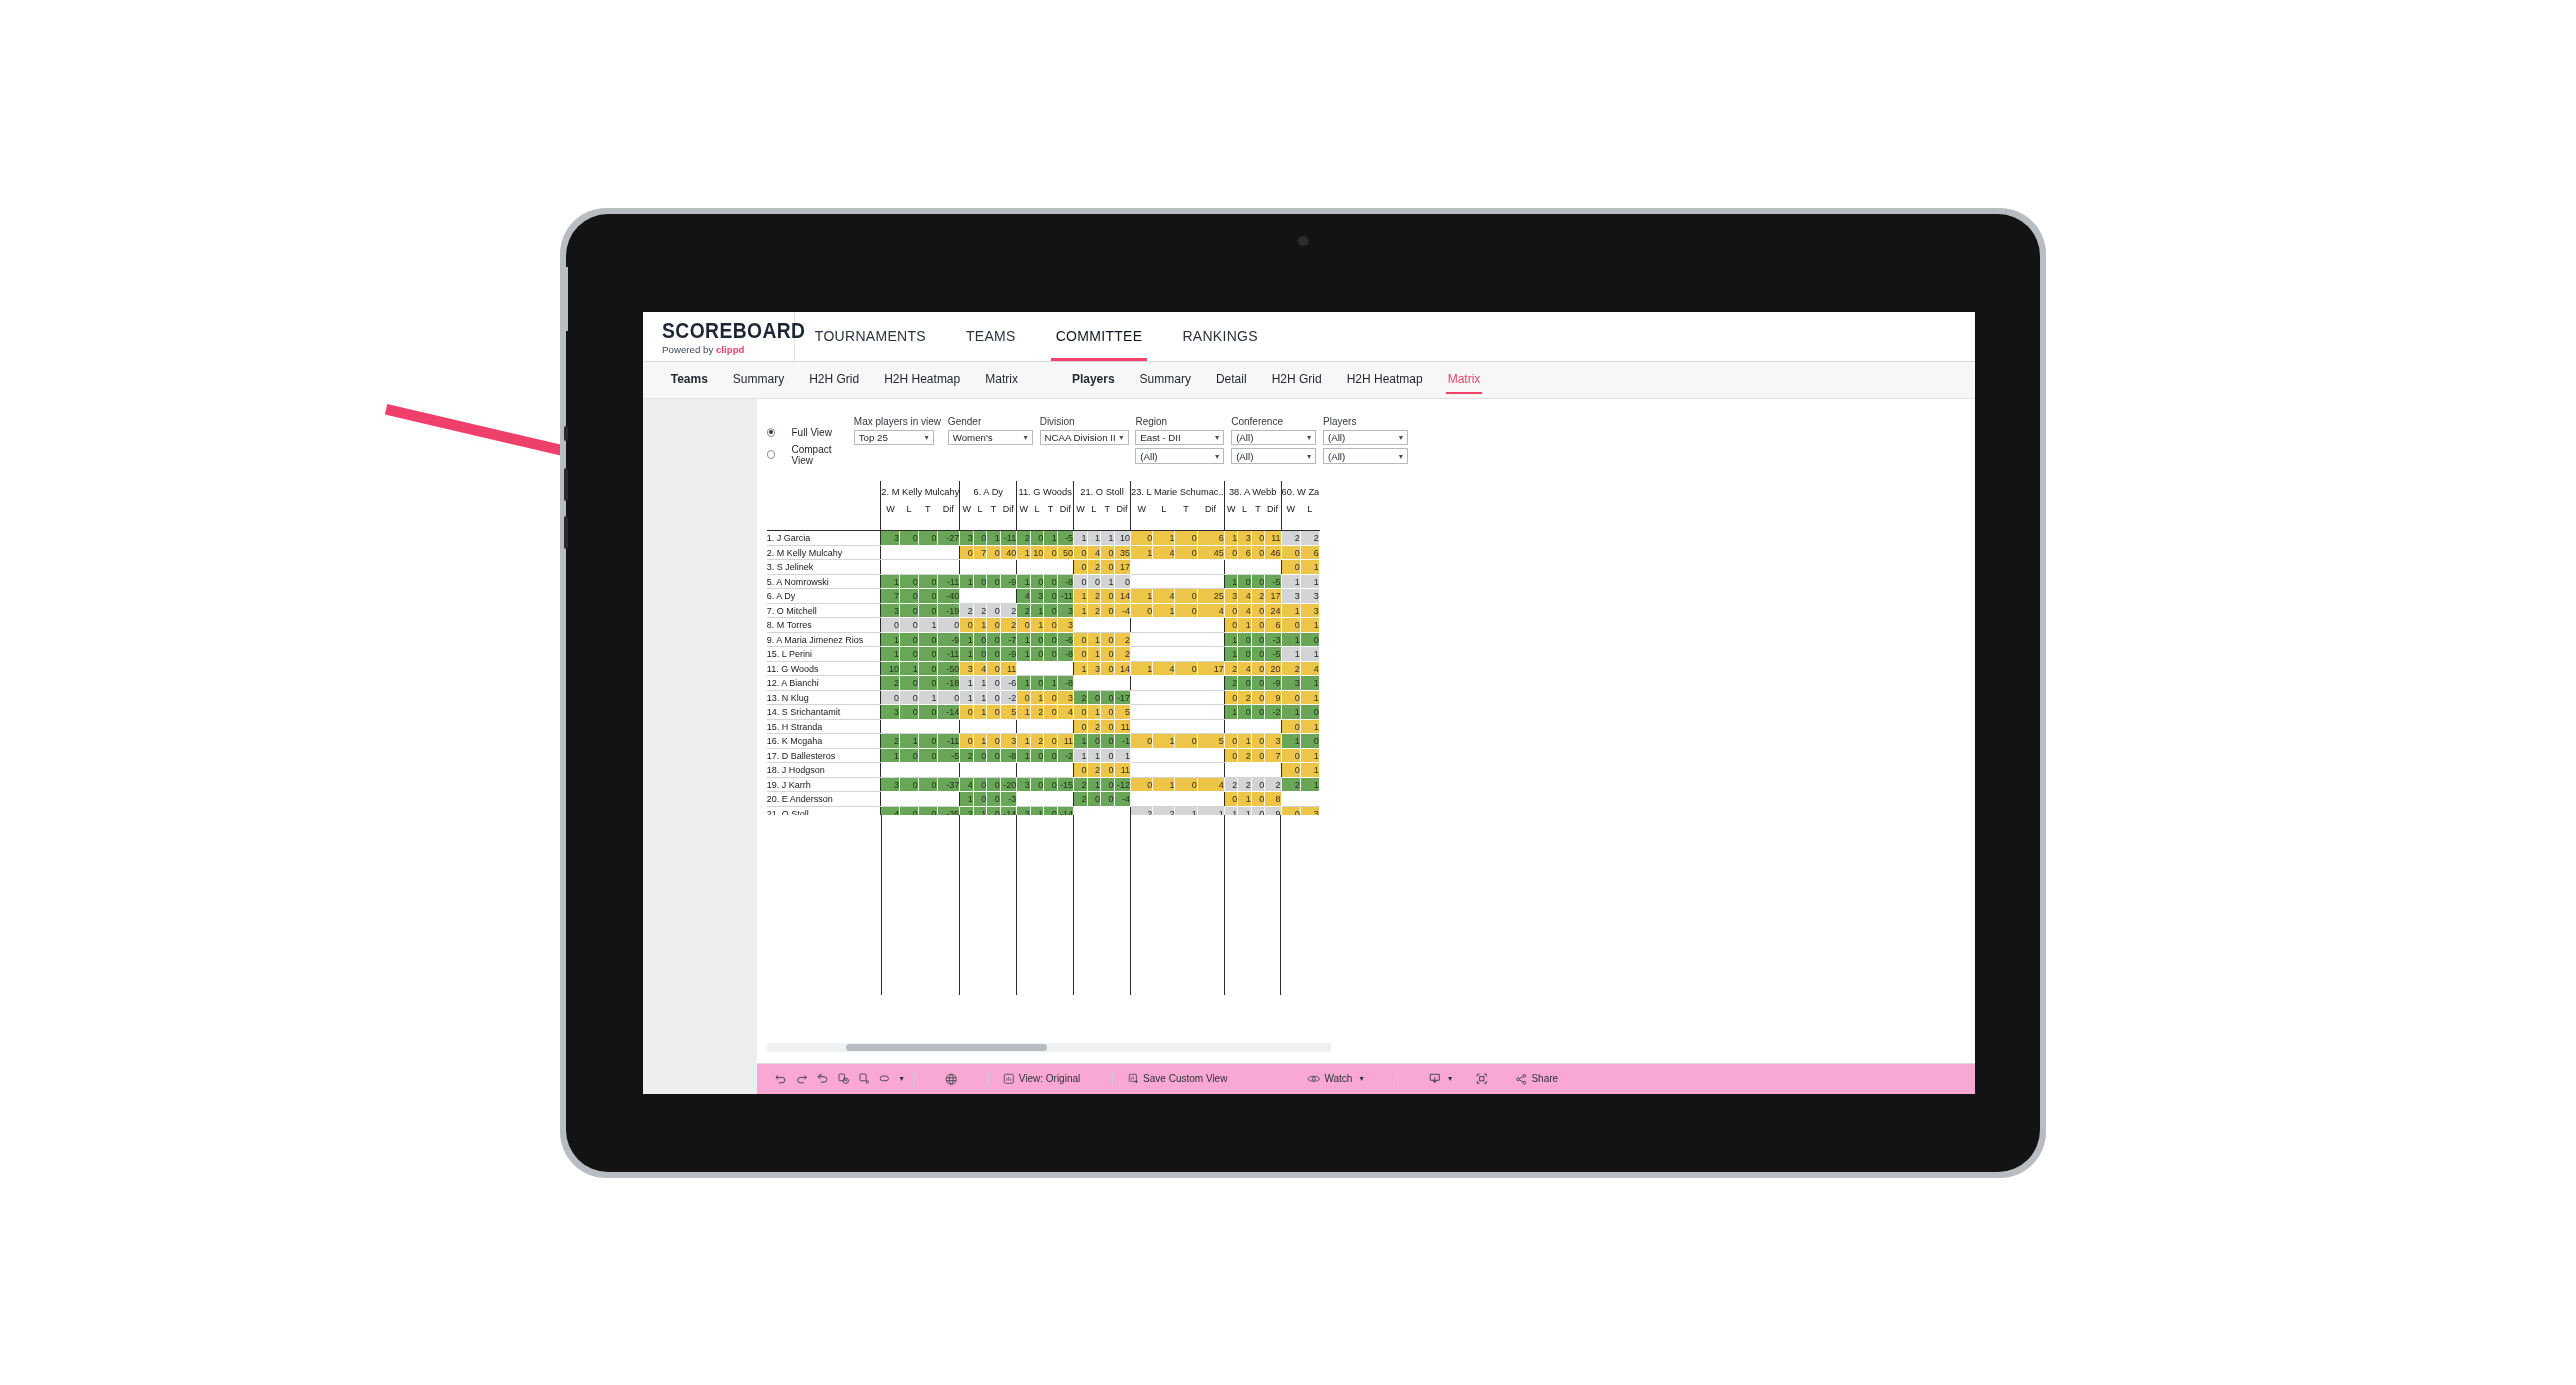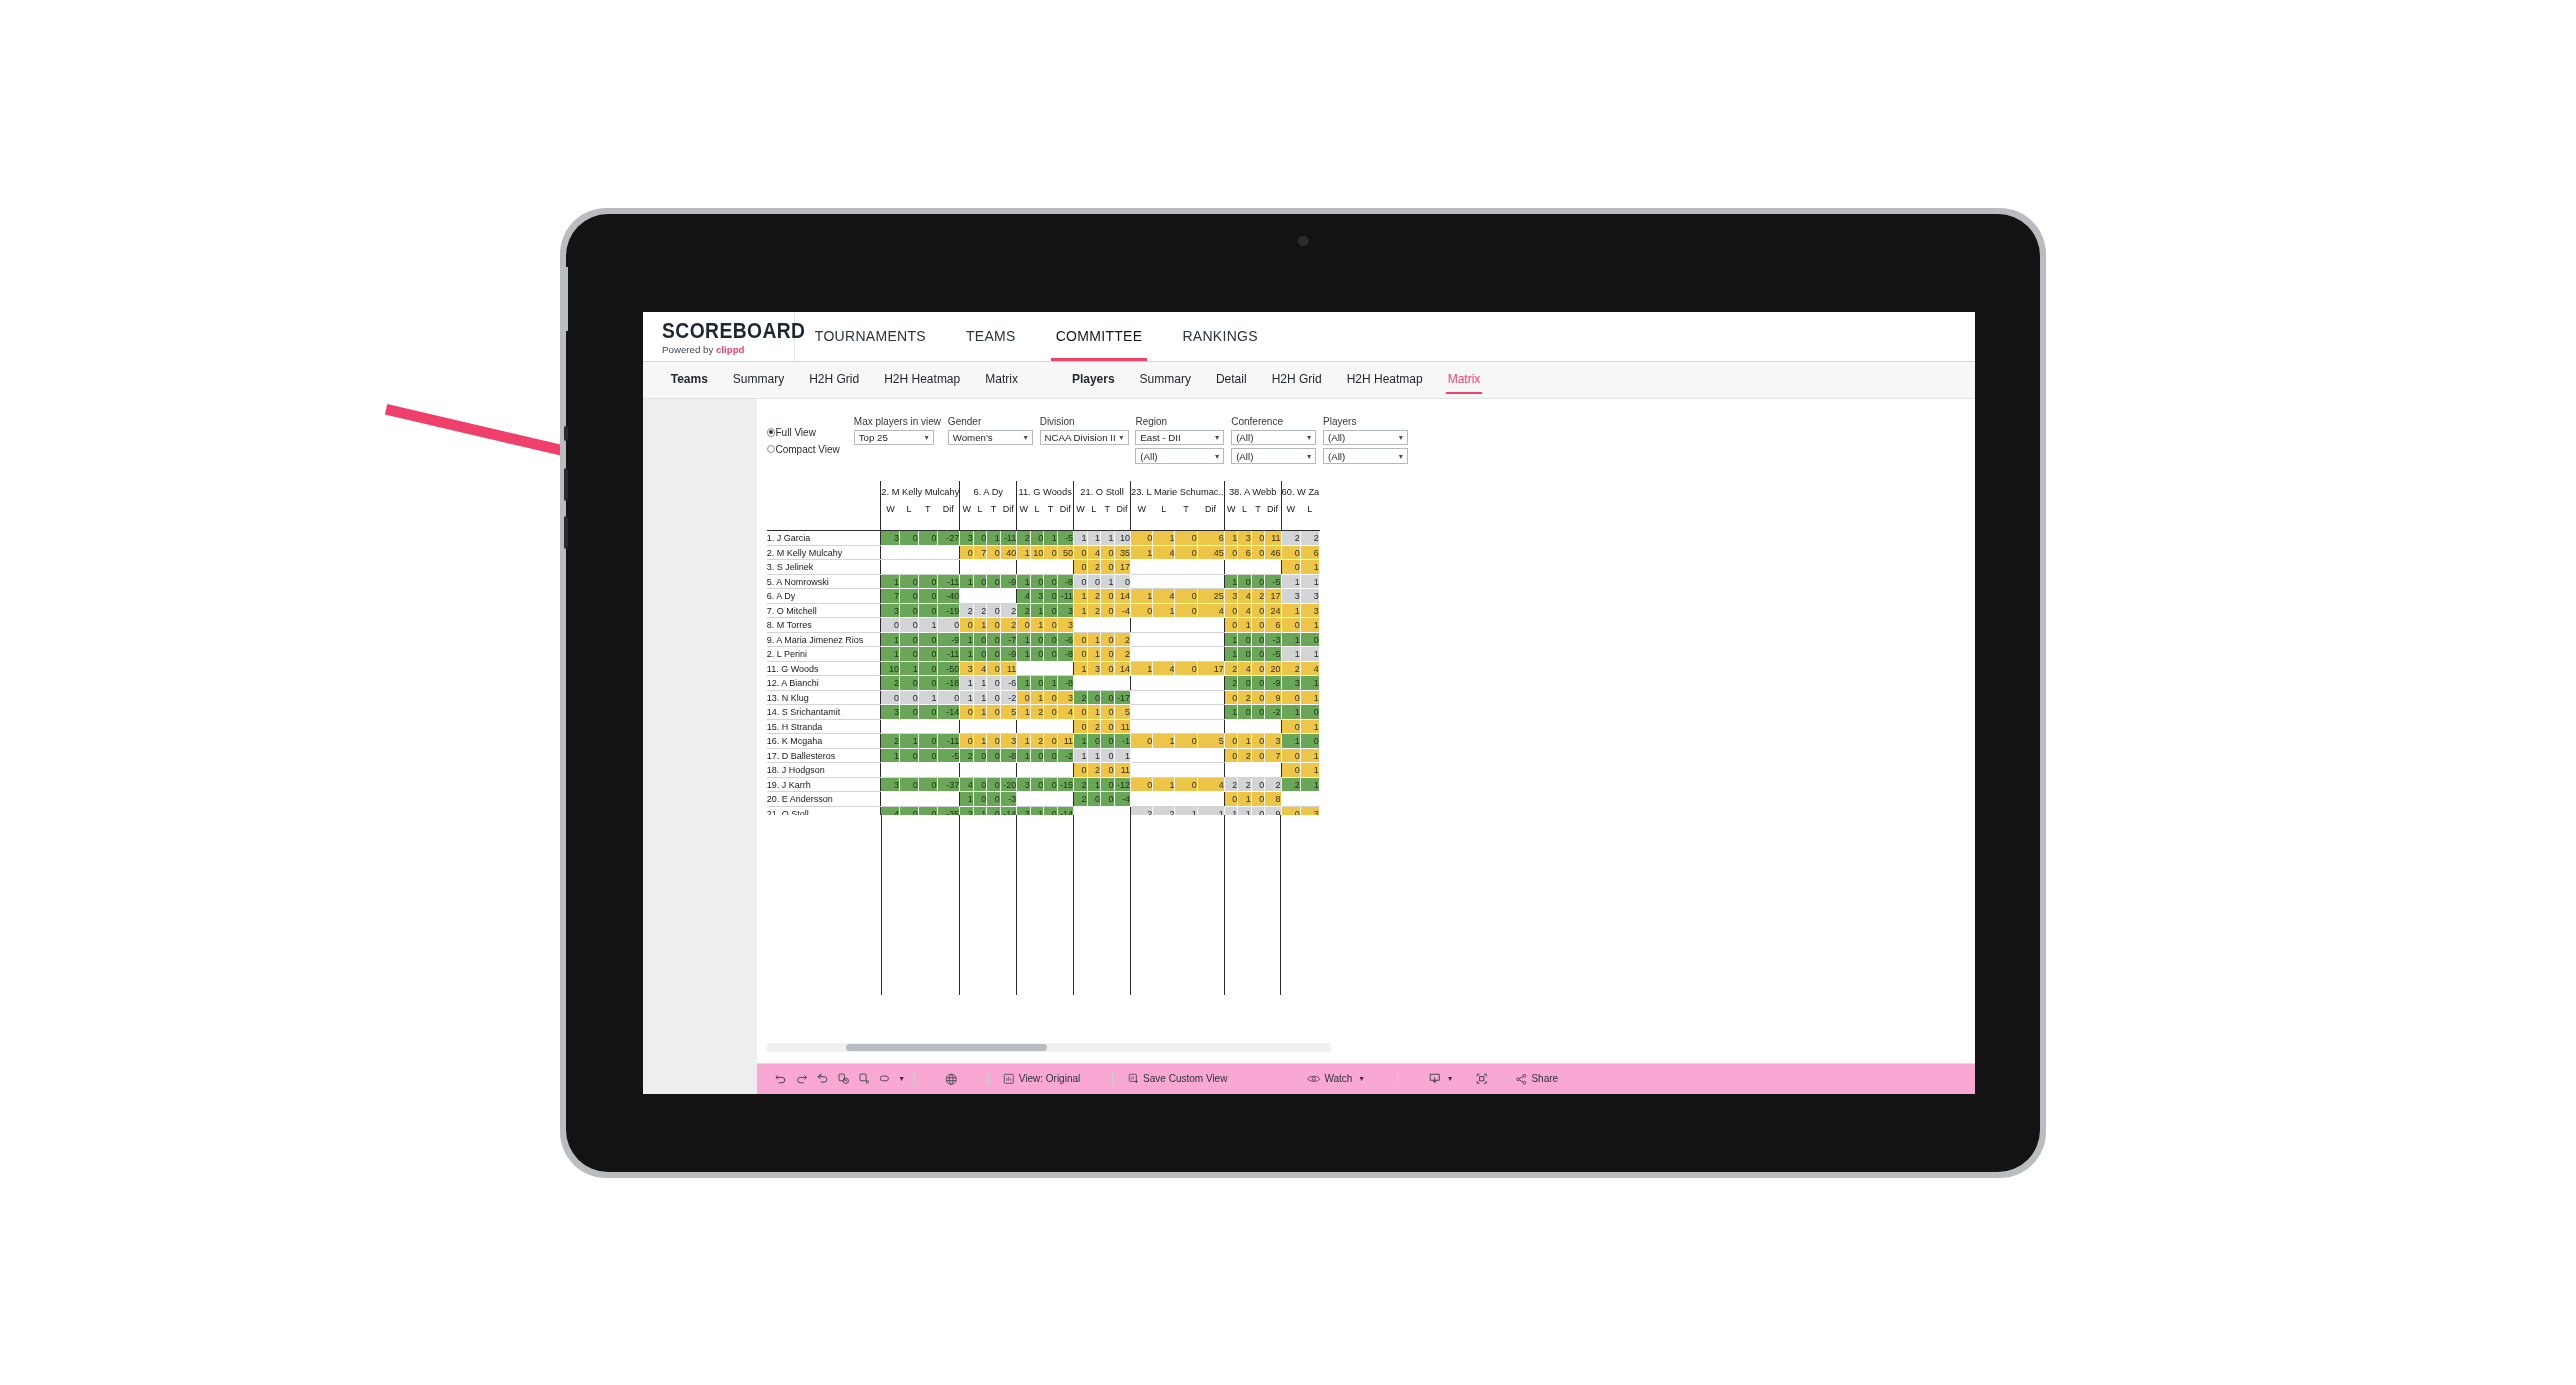--- a/index.html
+++ b/index.html
@@ -144,21 +144,21 @@
   #filters {
     position: absolute;
     left: 124px; top: 17.4px;
     display: flex;
     align-items: flex-start;
     gap: 0px;
     font-size: 10px;
     color: #2c3137;
   }
   .view-radios { width: 87px; padding-top: 10.6px; }
-  .radio-row { display: flex; align-items: center; gap: 0; margin-bottom: 5.8px; cursor: pointer; }
+  .radio-row { display: flex; align-items: center; gap: 16px; margin-bottom: 5.8px; cursor: pointer; }
   .radio {
     width: 8.7px; height: 8.7px; border-radius: 50%;
     border: 1px solid #8a8f95; background: #fff;
     display: inline-block; position: relative; flex: none;
   }
   .radio.on::after {
     content:""; position:absolute; left:1.4px; top:1.4px;
     width: 3.9px; height: 3.9px; border-radius: 50%; background: #33383e;
   }
   .radio-row span.lbl { font-size: 10px; color: #25292e; }
@@ -695,21 +695,21 @@
                     <td class="cell e w-col"></td>
                     <td class="cell e w-dif"></td>
                     <td class="cell g bl w-col">1</td>
                     <td class="cell g w-col">0</td>
                     <td class="cell g w-col">0</td>
                     <td class="cell g w-dif">-3</td>
                     <td class="cell g bl w-col">1</td>
                     <td class="cell g w-col">0</td>
                   </tr>
                   <tr>
-                    <td class="rname">2. L Perini</td>
+                    <td class="rname">15. L Perini</td>
                     <td class="cell g bl w-col">1</td>
                     <td class="cell g w-col">0</td>
                     <td class="cell g w-col">0</td>
                     <td class="cell g w-dif">-11</td>
                     <td class="cell g bl w-col">1</td>
                     <td class="cell g w-col">0</td>
                     <td class="cell g w-col">0</td>
                     <td class="cell g w-dif">-9</td>
                     <td class="cell g bl w-col">1</td>
                     <td class="cell g w-col">0</td>

